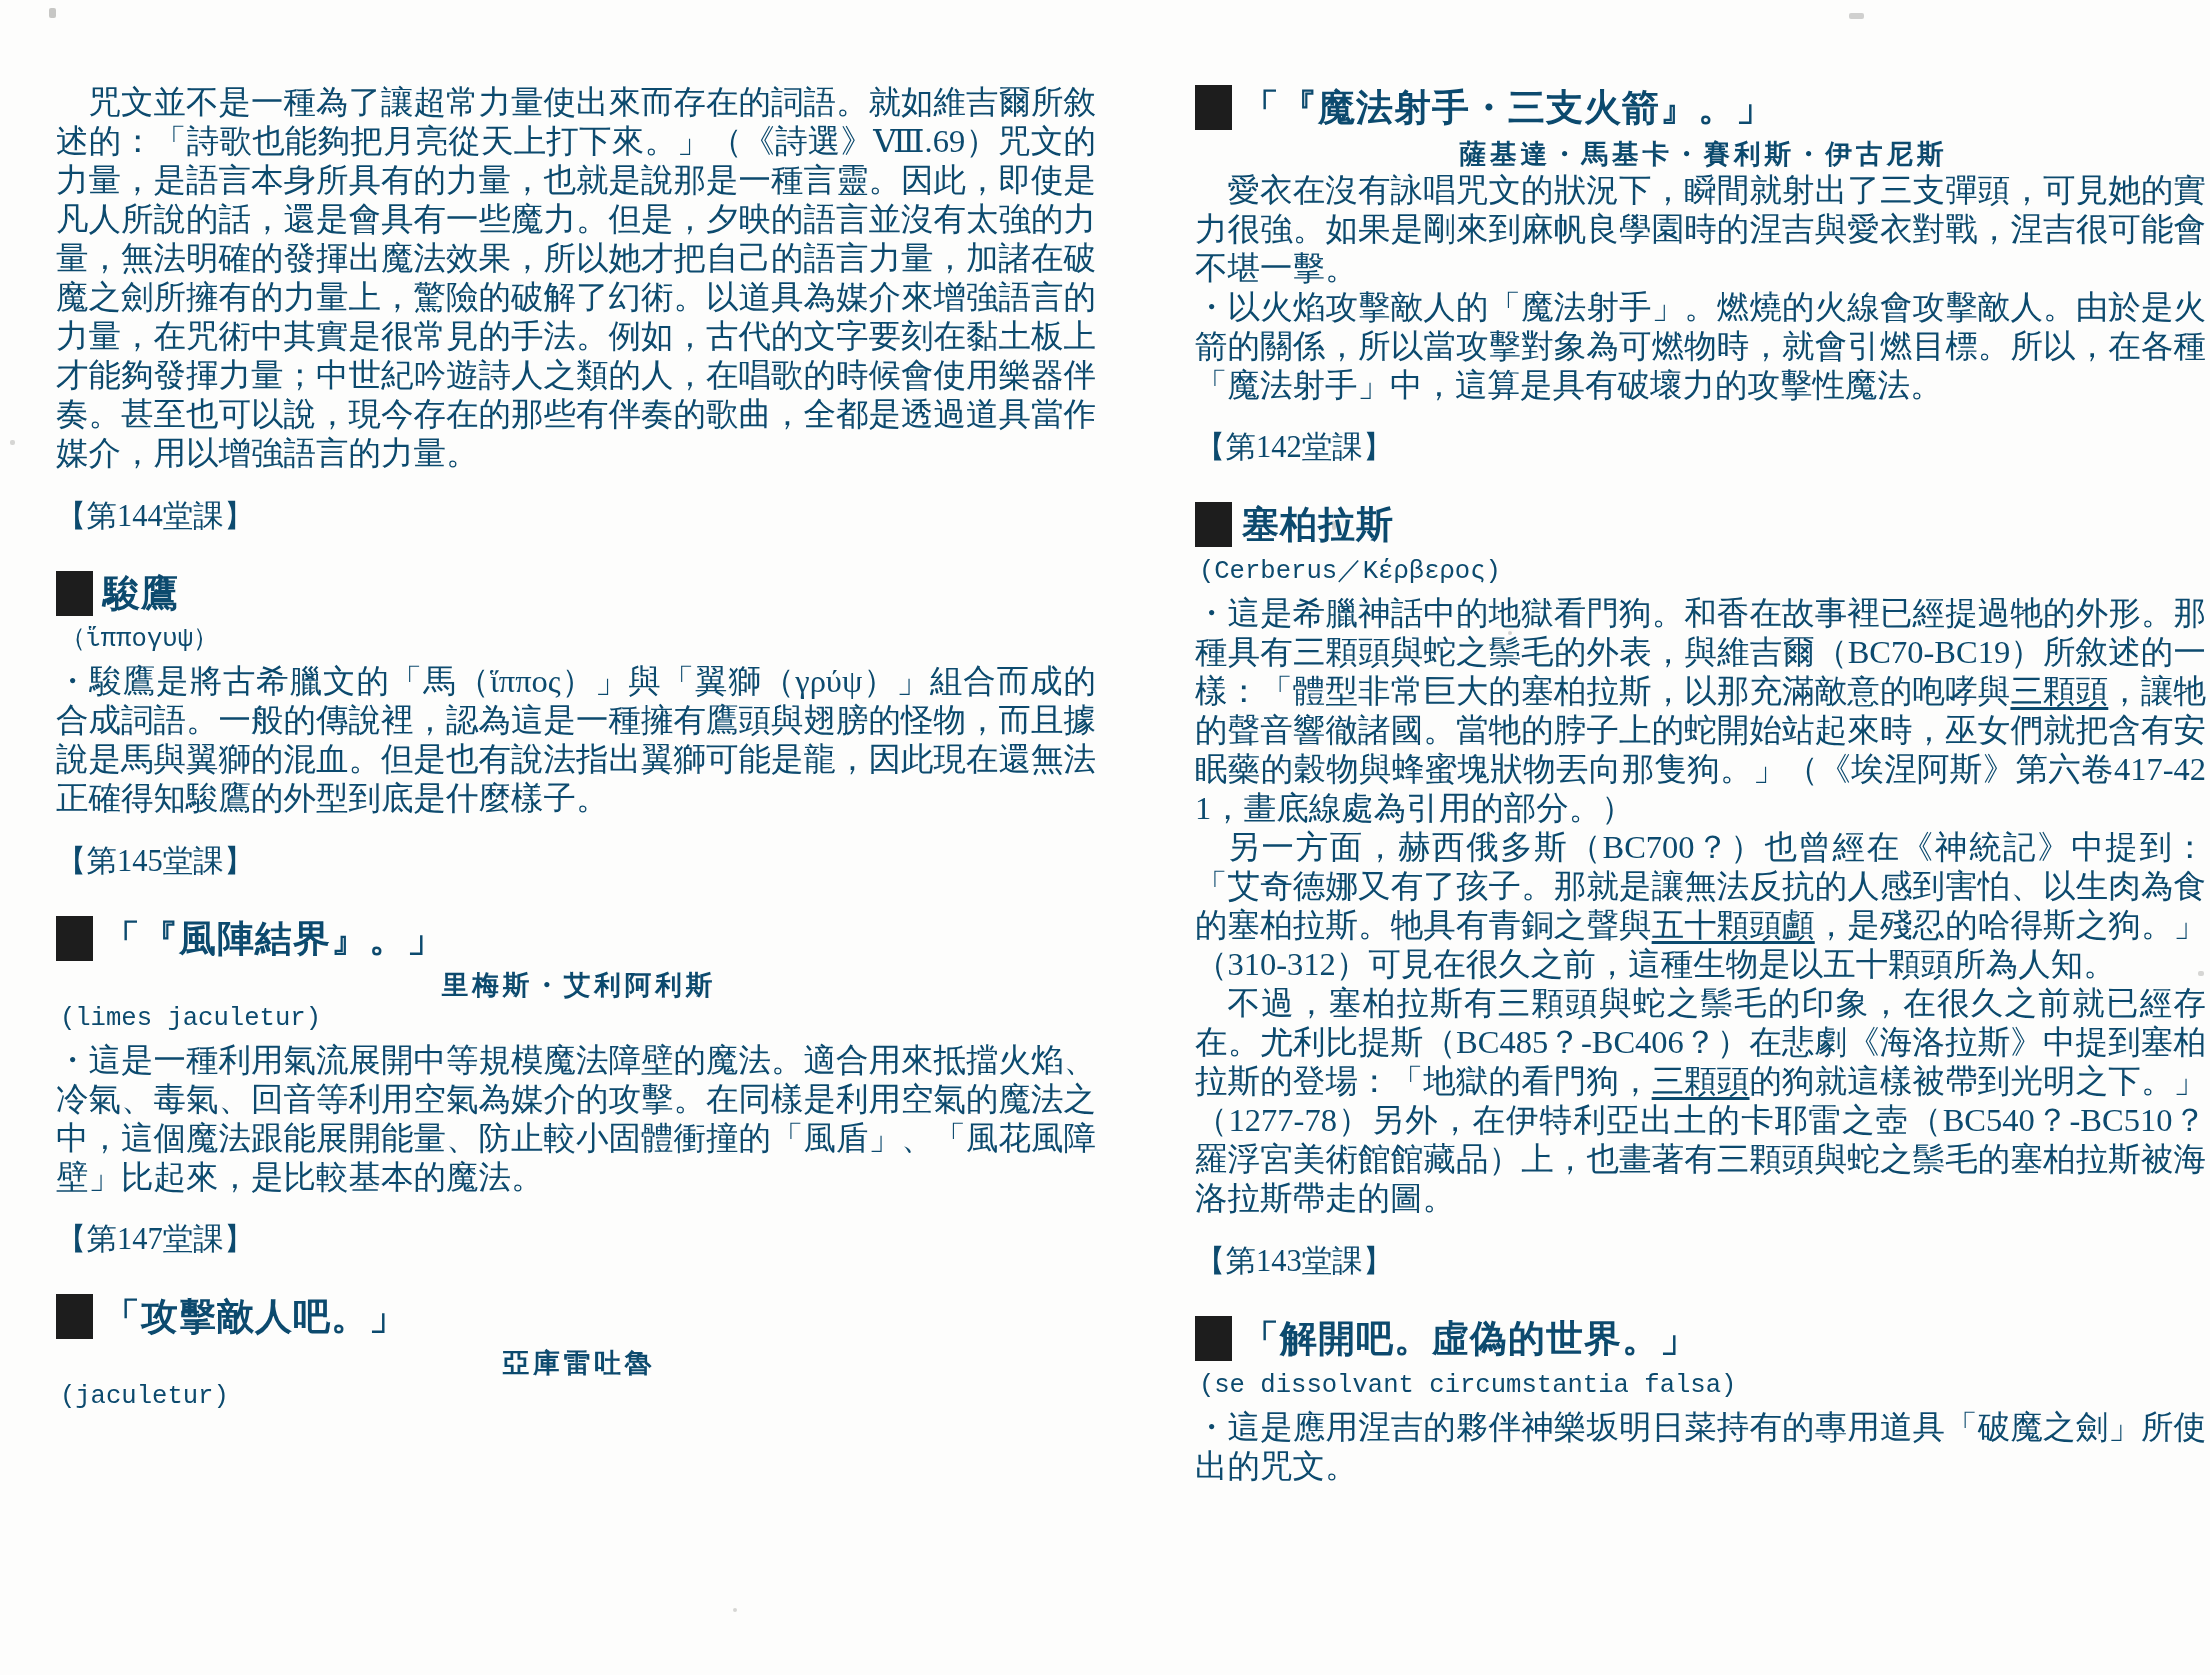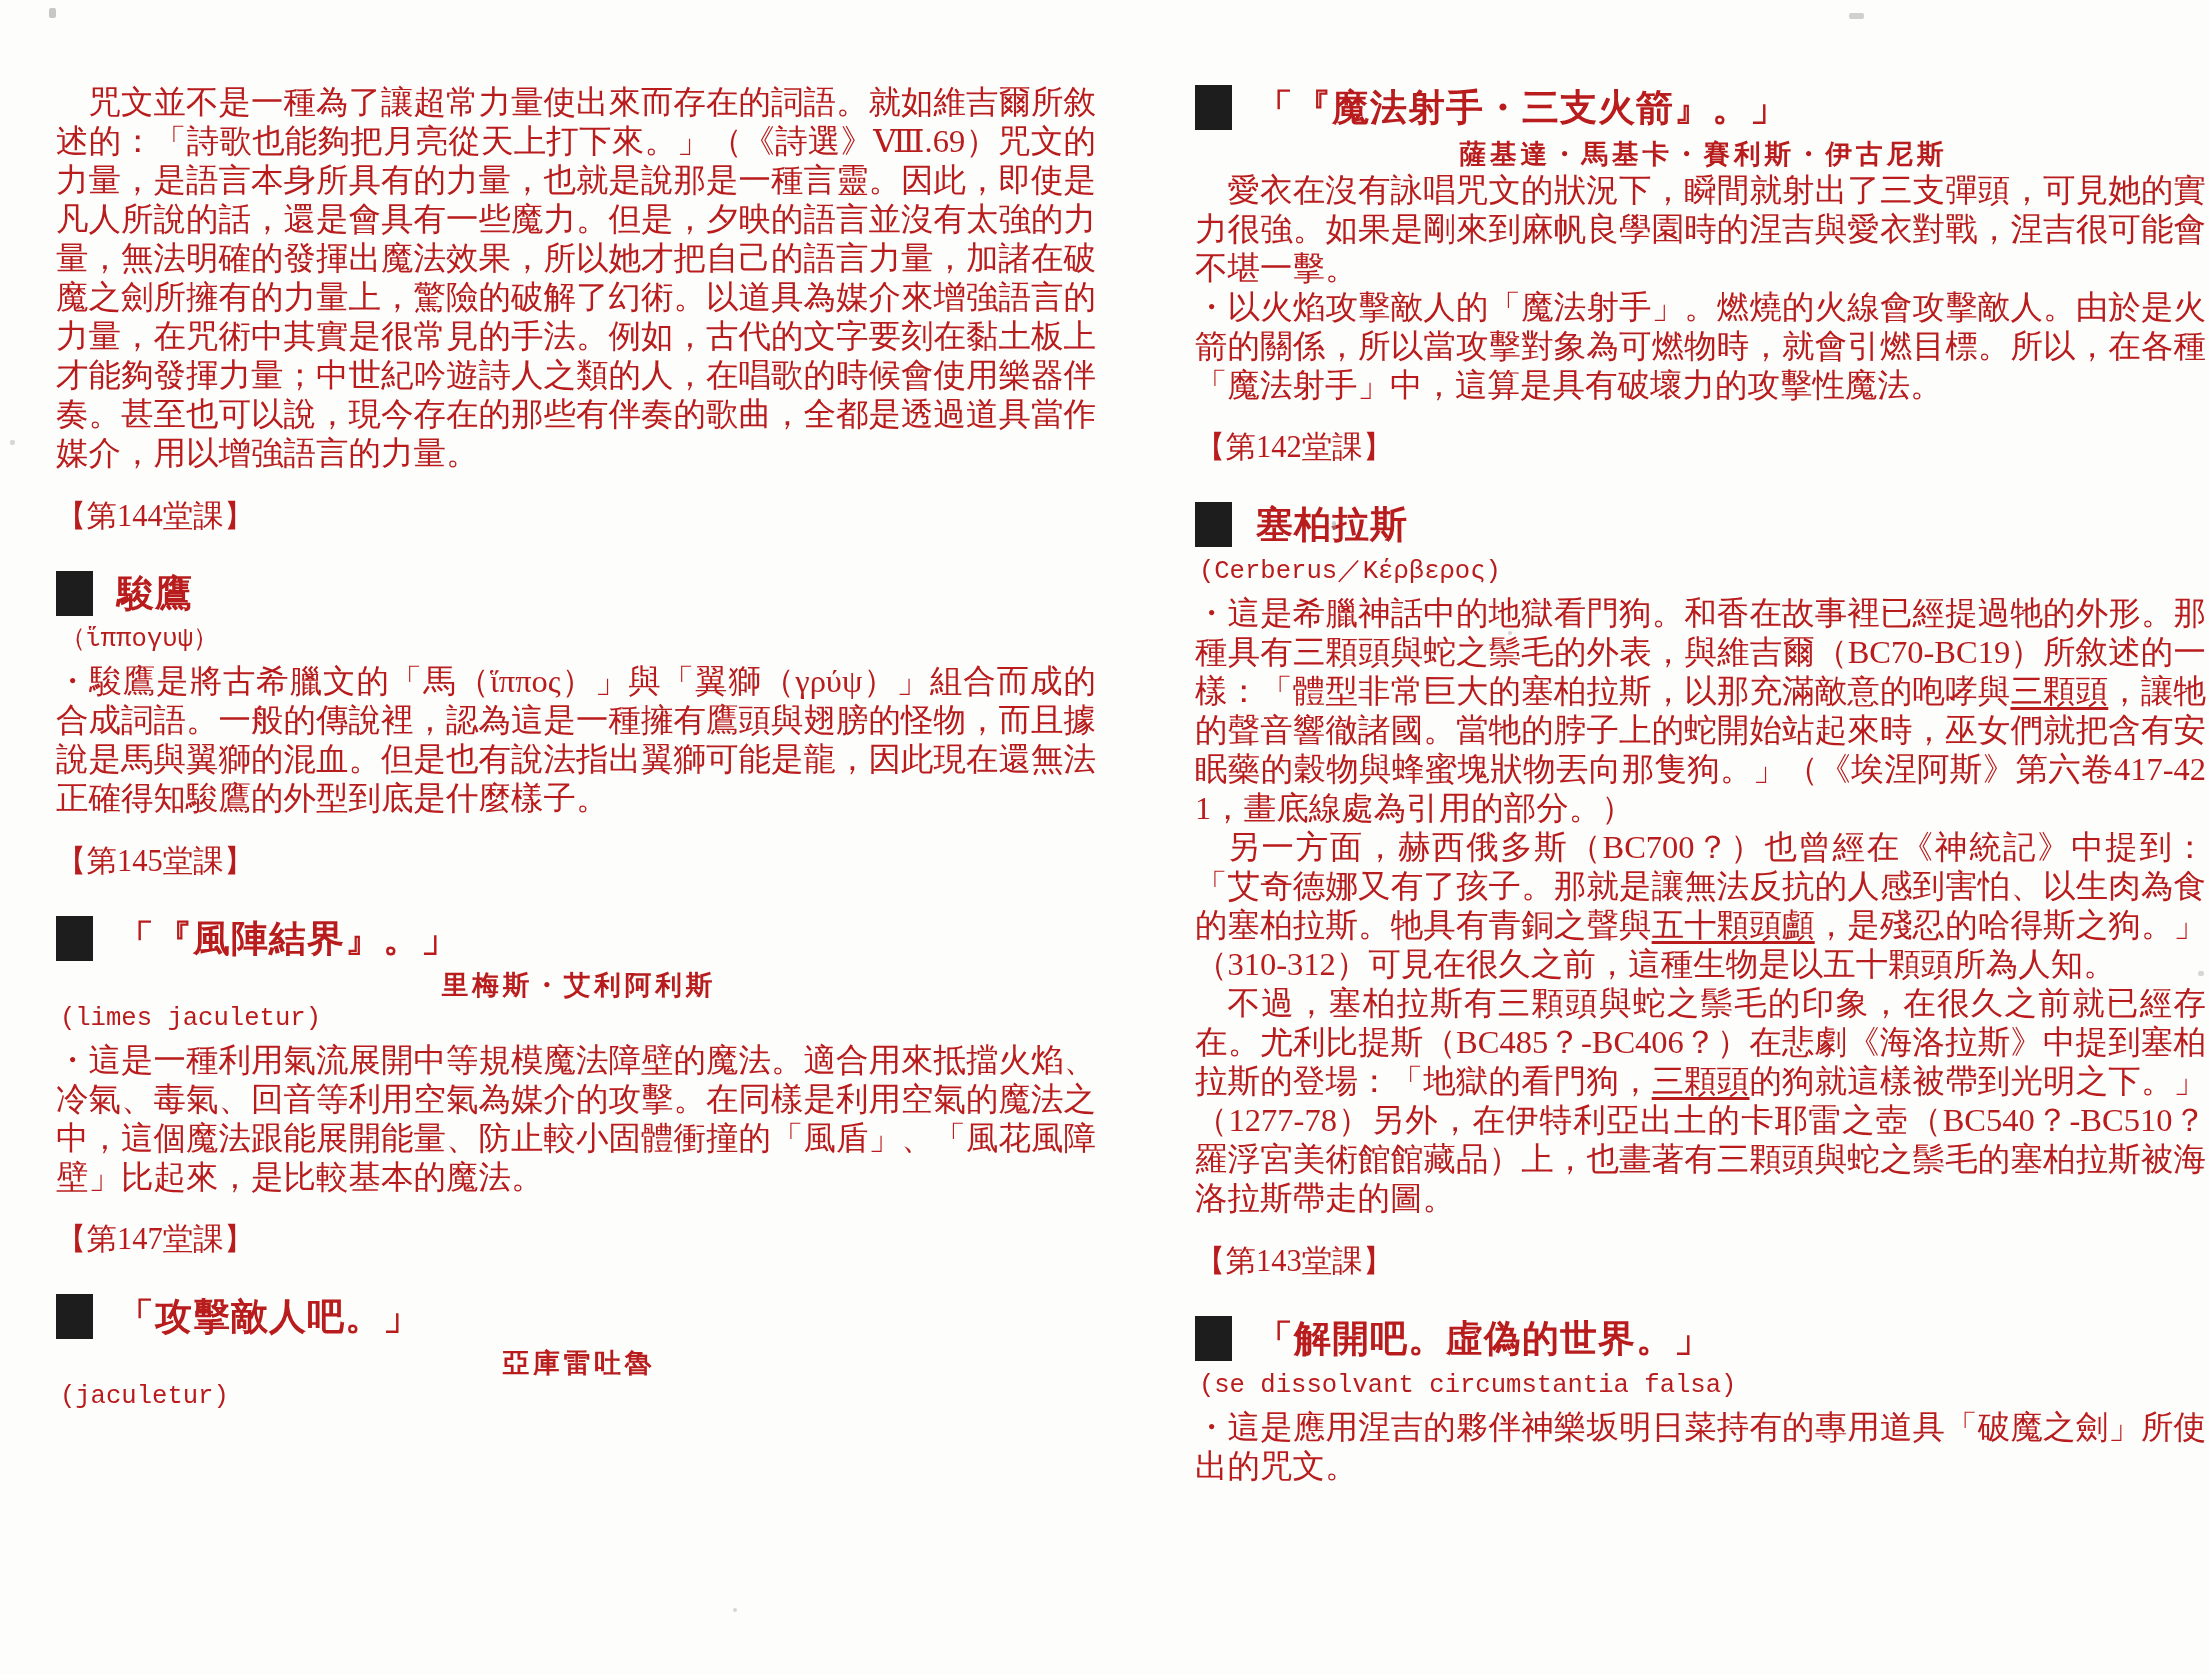--- a/index.html
+++ b/index.html
@@ -2,36 +2,36 @@
 <html><head>
 <meta charset="utf-8">
 <style>
   html,body{margin:0;padding:0;background:#e8e8e6;}
   .page{
     position:relative;
     width:2211px;height:1676px;
     background:#fdfdfc;
     overflow:hidden;
     font-family:"Liberation Serif","DejaVu Serif",serif;
-    color:#b91c1c;
+    color:#0c4a6e;
   }
   .col{
     position:absolute;top:83px;
     font-size:32.5px;line-height:39px;
     text-align:justify;
   }
   .col-left{left:56px;width:1040px;}
   .col-right{left:1195px;width:1011px;}
   .para{margin:0;word-break:break-all;text-indent:1em;}
   .para.bullet{text-indent:0;}
   .para u{text-underline-offset:4.9px;}
   .lesson{margin:23.6px 0 33px;font-size:30.5px;text-indent:0;}
   .entry-h{
     margin:0 0 5.9px;font-weight:bold;font-size:37px;line-height:49px;
-    display:flex;align-items:center;gap:24px;text-align:left;
+    display:flex;align-items:center;gap:10px;text-align:left;
     letter-spacing:1px;
   }
   .sq{width:37px;height:45px;background:#1d1d1d;flex:none;}
   .name{font-weight:bold;font-size:26.6px;line-height:33px;margin:0 0 0 5.9px;letter-spacing:3.9px;text-align:center;}
   .sub{
     font-size:25.6px;line-height:33px;margin:0 0 5.9px 3.9px;
     font-family:"Liberation Mono","DejaVu Sans Mono",monospace;
     letter-spacing:0;text-align:left;
   }
   .speck{position:absolute;background:#9a9a98;border-radius:2px;}

